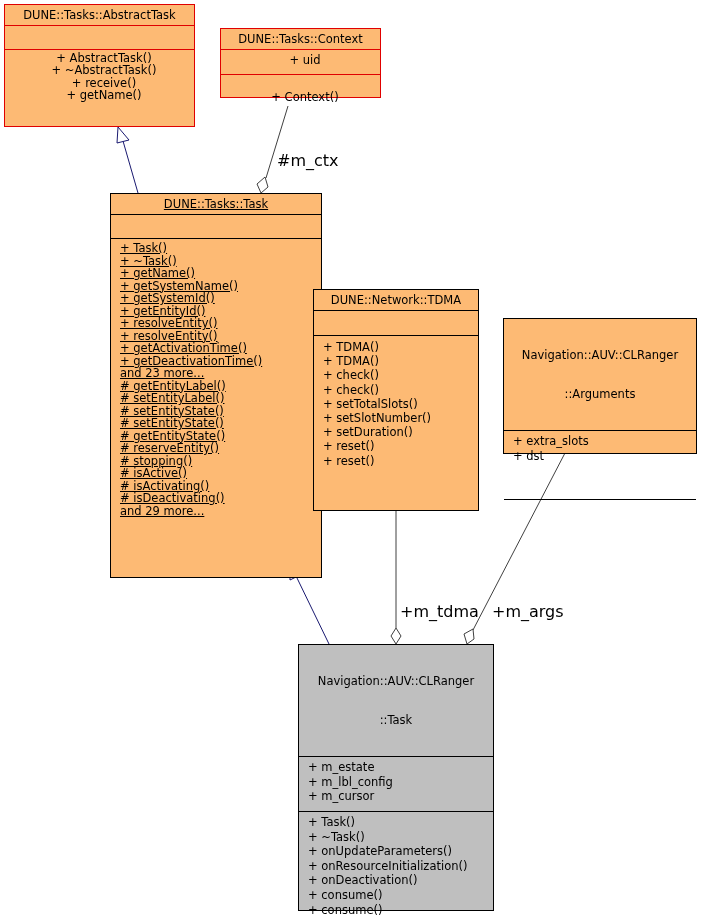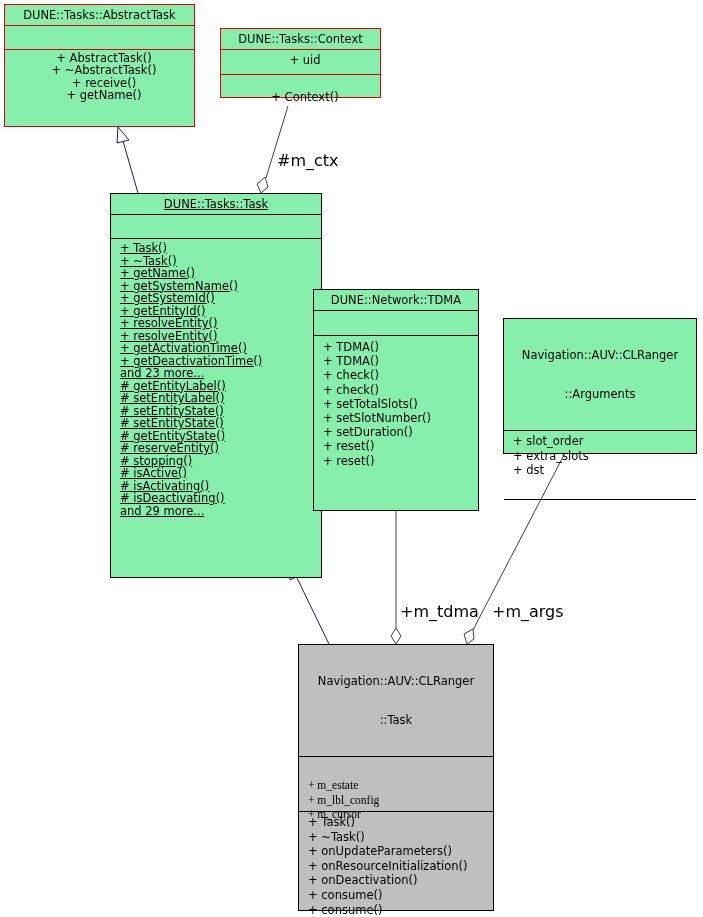--- a/index.html
+++ b/index.html
@@ -1,18 +1,18 @@
 <!DOCTYPE html>
 <html><head>
 <meta charset="utf-8">
 <style>
   html, body { margin: 0; padding: 0; background: #ffffff; }
   body { width: 703px; height: 917px; position: relative; overflow: hidden;
          font-family: "DejaVu Sans", sans-serif; font-size: 11.5px; color: #000; }
-  .box { position: absolute; box-sizing: border-box; border: 1px solid #000; background: #86efac; }
+  .box { position: absolute; box-sizing: border-box; border: 1px solid #000; background: #fdba74; }
   .box.red { border-color: #e00000; }
   .box.gray { background: #bfbfbf; }
   .sec { border-top: 1px solid #000; box-sizing: border-box; padding: 2px 0 2px 9px; line-height: 12.3px; white-space: pre; }
   .box.red .sec { border-top-color: #e00000; text-align: center; }
   .title { text-align: center; padding: 4px 4px 3px 4px; line-height: 13px; white-space: pre; }
   .line { display: block; }
   svg.edges { position: absolute; left: 0; top: 0; }
   .label { position: absolute; font-size: 16px; white-space: pre; }
 </style>
 </head>
@@ -62,24 +62,24 @@
   <div class="title">DUNE::Network::TDMA</div>
   <div class="sec" style="height:25px;"></div>
   <div class="sec" style="padding-top:4px;line-height:14.2px;"><span class="line">+ TDMA()</span><span class="line">+ TDMA()</span><span class="line">+ check()</span><span class="line">+ check()</span><span class="line">+ setTotalSlots()</span><span class="line">+ setSlotNumber()</span><span class="line">+ setDuration()</span><span class="line">+ reset()</span><span class="line">+ reset()</span></div>
 </div>
 
 <div class="box" style="left:503px;top:318px;width:194px;height:136px;">
   <div class="title">
     <span class="line">Navigation::AUV::CLRanger</span>
     <span class="line">::Arguments</span>
   </div>
-  <div class="sec" style="height:69px;padding-top:3px;line-height:14.5px;"><span class="line">+ slot_order</span><span class="line">+ extra_slots</span><span class="line">+ dst</span></div>
+  <div class="sec" style="height:69px;padding-top:3px;line-height:14.5px;"><span class="line">+ extra_slots</span><span class="line">+ dst</span></div>
   <div class="sec"></div>
 </div>
 
 <div class="box gray" style="left:298px;top:644px;width:196px;height:267px;">
   <div class="title">
     <span class="line">Navigation::AUV::CLRanger</span>
     <span class="line">::Task</span>
   </div>
-  <div class="sec" style="height:55px;padding-top:21px;line-height:14.5px;font-family:Liberation Serif, serif;"><span class="line">+ m_estate</span><span class="line">+ m_lbl_config</span><span class="line">+ m_cursor</span></div>
+  <div class="sec" style="height:55px;padding-top:3px;line-height:14.5px;"><span class="line">+ m_estate</span><span class="line">+ m_lbl_config</span><span class="line">+ m_cursor</span></div>
   <div class="sec" style="padding-top:3px;line-height:14.6px;"><span class="line">+ Task()</span><span class="line">+ ~Task()</span><span class="line">+ onUpdateParameters()</span><span class="line">+ onResourceInitialization()</span><span class="line">+ onDeactivation()</span><span class="line">+ consume()</span><span class="line">+ consume()</span></div>
 </div>
 
 </body></html>

